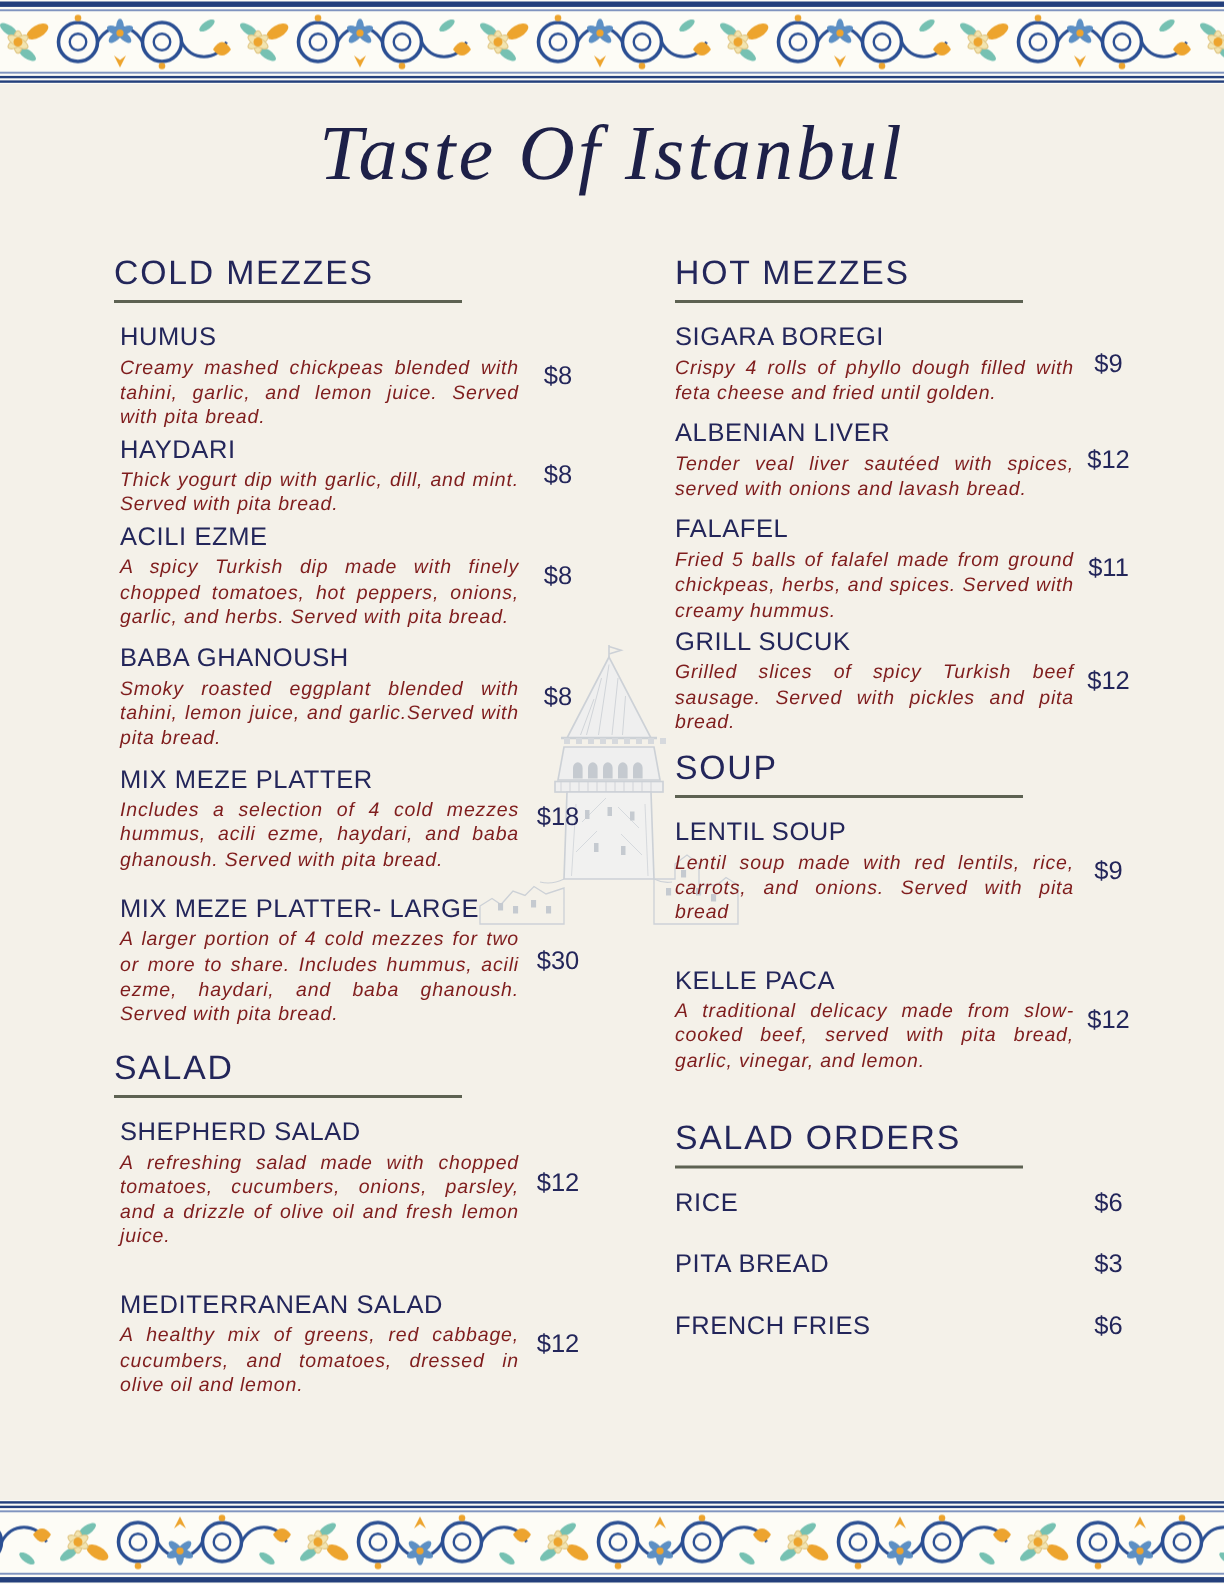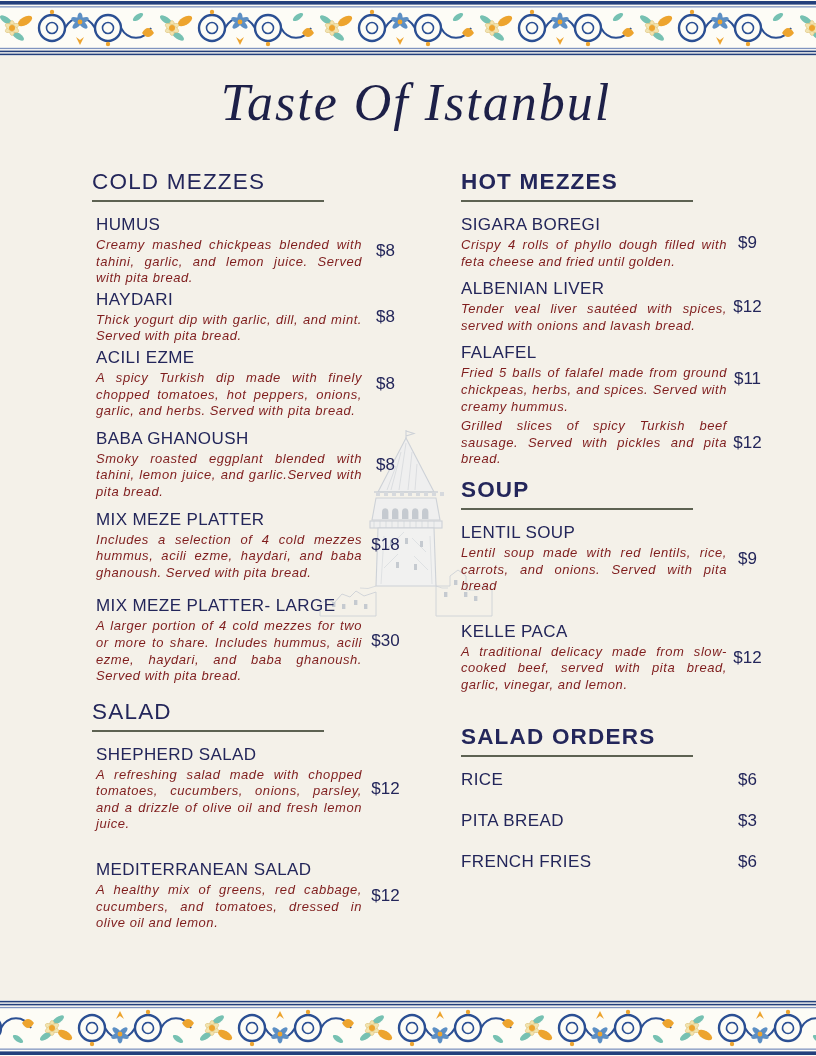--- a/index.html
+++ b/index.html
@@ -10,21 +10,21 @@
     position:relative;overflow:hidden;
     color:#23265a;
   }
   .border-band{position:absolute;left:0;width:816px;height:56px;z-index:2;}
   .border-top{top:0;}
   .border-bottom{bottom:0;transform:scaleY(-1);}
   .watermark{
     position:absolute;left:318px;top:428px;width:176px;height:196px;
     z-index:0;opacity:.6;pointer-events:none;
   }
-  .content{position:absolute;top:56px;left:16px;right:0;z-index:1;}
+  .content{position:absolute;top:56px;left:0;right:0;z-index:1;}
   .menu-title{
     text-align:center;
     font-family:cursive;
     font-style:italic;
     font-size:52px;
     letter-spacing:2px;
     color:#1d2048;
     margin:14px 0 0 0;
     line-height:1.25;
   }
@@ -35,21 +35,21 @@
   .section-head{
     font-size:22.5px;
     letter-spacing:1.2px;
     color:#23265a;
     text-align:left;
     width:232px;
     padding-bottom:5px;
     border-bottom:2.4px solid #5d6252;
     margin:0 0 13px -4px;
   }
-  .col-right .section-head{margin-left:0;font-weight:bold;}
+  .col-right .section-head{margin-left:0;}
   .head-soup{margin-top:9px;}
   .head-salad{margin-top:14px;}
   .head-sides{margin-top:30px;}
   .item{display:flex;align-items:center;margin-bottom:3px;}
   .item-text{width:266px;}
   .item-name{
     font-size:17px;line-height:20px;letter-spacing:.4px;
     color:#23265a;margin-bottom:2px;
   }
   .item-desc{
@@ -252,20 +252,21 @@
       <div class="item gap-sm">
         <div class="item-text">
           <div class="item-name">FALAFEL</div>
           <div class="item-desc">Fried 5 balls of falafel made from ground chickpeas, herbs, and spices. Served with creamy hummus.</div>
         </div>
         <div class="item-price">$11</div>
       </div>
 
       <div class="item">
         <div class="item-text">
+          <div class="item-name">GRILL SUCUK</div>
           <div class="item-desc">Grilled slices of spicy Turkish beef sausage. Served with pickles and pita bread.</div>
         </div>
         <div class="item-price">$12</div>
       </div>
 
       <div class="section-head head-soup">SOUP</div>
 
       <div class="item">
         <div class="item-text">
           <div class="item-name">LENTIL SOUP</div>

